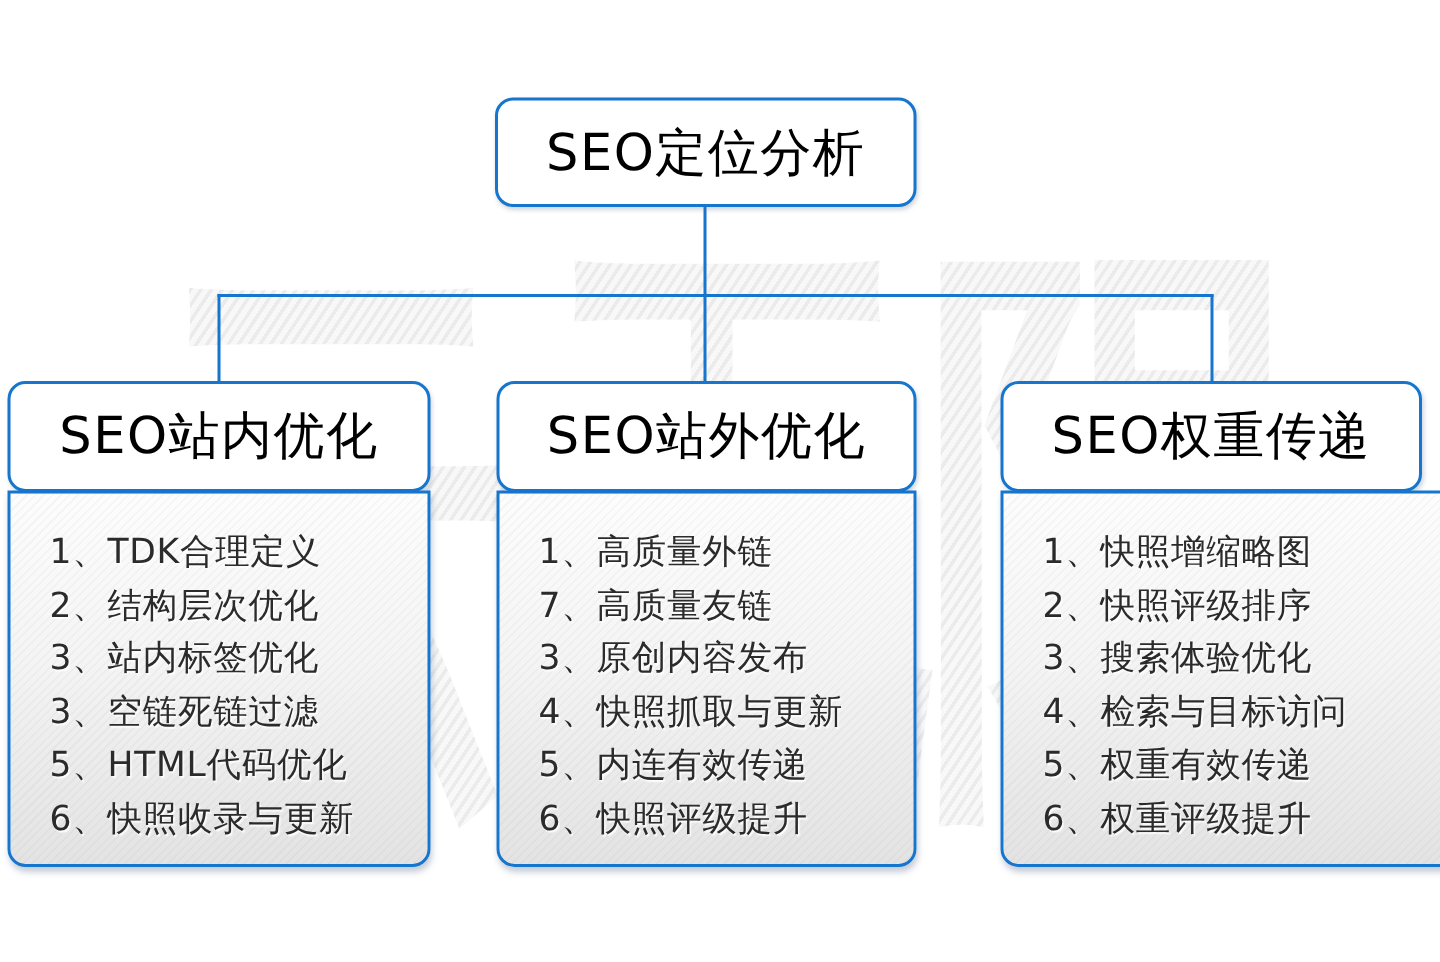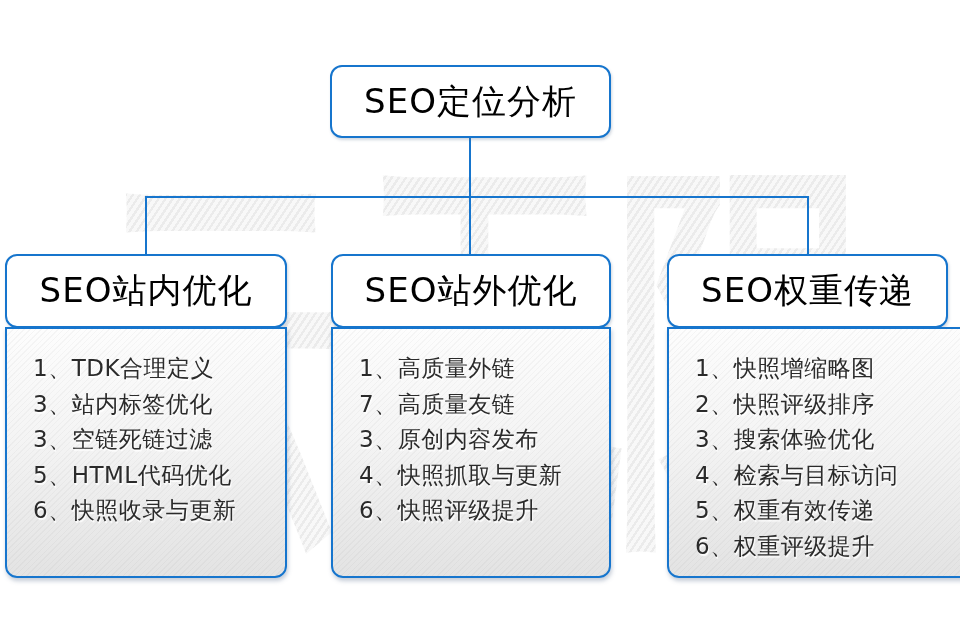--- a/index.html
+++ b/index.html
@@ -94,31 +94,33 @@
   </div>
   <div id="head-2" class="node col-head">
     <span class="t">SEO权重传递</span>
   </div>
   <div id="head-1" class="node col-head">
     <span class="t">SEO站外优化</span>
   </div>
 
   <div id="panel-0" class="panel">
     <div class="li">1、TDK合理定义</div>
+    <div class="li">2、结构层次优化</div>
     <div class="li">3、站内标签优化</div>
     <div class="li">3、空链死链过滤</div>
     <div class="li">5、HTML代码优化</div>
     <div class="li">6、快照收录与更新</div>
   </div>
 
   <div id="panel-1" class="panel">
     <div class="li">1、高质量外链</div>
     <div class="li">7、高质量友链</div>
     <div class="li">3、原创内容发布</div>
     <div class="li">4、快照抓取与更新</div>
+    <div class="li">5、内连有效传递</div>
     <div class="li">6、快照评级提升</div>
   </div>
 
   <div id="panel-2" class="panel">
     <div class="li">1、快照增缩略图</div>
     <div class="li">2、快照评级排序</div>
     <div class="li">3、搜索体验优化</div>
     <div class="li">4、检索与目标访问</div>
     <div class="li">5、权重有效传递</div>
     <div class="li">6、权重评级提升</div>

